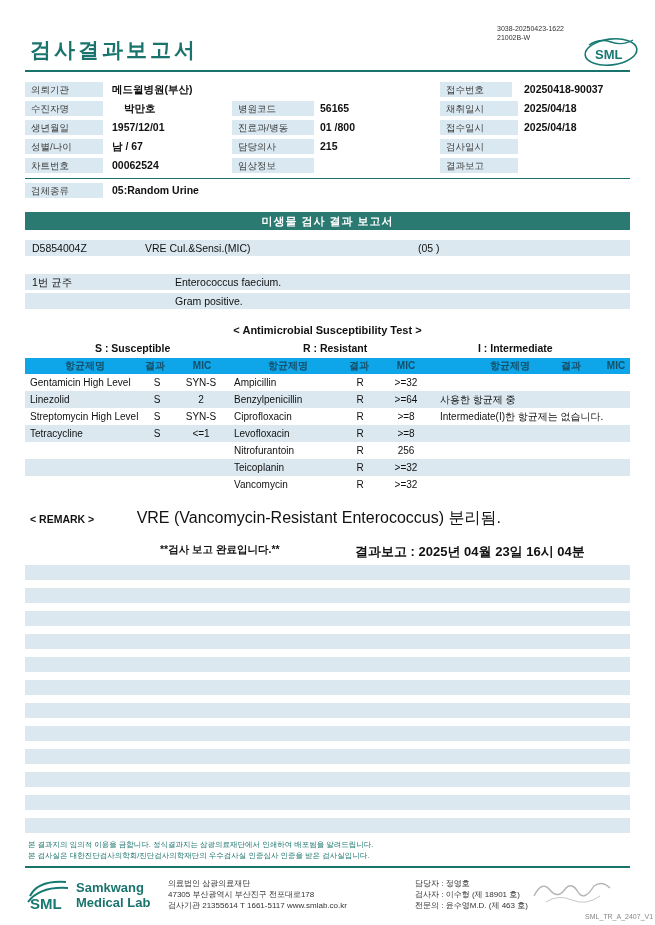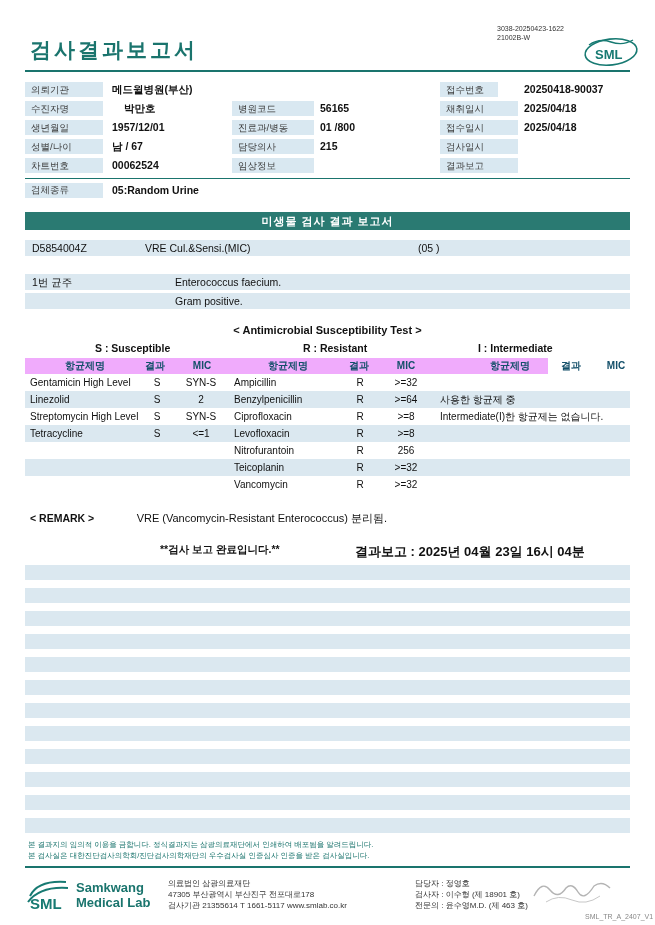--- a/index.html
+++ b/index.html
@@ -19,40 +19,40 @@
   }
   .value-cell{position:absolute;font-size:10.5px;font-weight:bold;color:#111;height:15px;line-height:15px;white-space:nowrap;}
   .band{
     position:absolute;left:25px;width:605px;height:18px;background:#2a7a72;
     color:#ffffff;font-size:11px;font-weight:bold;text-align:center;line-height:18px;letter-spacing:1px;
   }
   .stripe-row{position:absolute;left:25px;width:605px;height:16px;background:#dbe8f0;line-height:16px;font-size:10.5px;}
   .stripe-row span{position:absolute;white-space:nowrap;}
   .ast-title{position:absolute;left:0;width:655px;text-align:center;font-size:11px;font-weight:bold;color:#111;}
   .legend span{position:absolute;font-size:10.5px;font-weight:bold;color:#111;white-space:nowrap;}
-  .ast-head{position:absolute;left:25px;width:523px;height:16px;background:#f0abfc;}
+  .ast-head{position:absolute;left:25px;width:605px;height:16px;background:#0ea5e9;}
   .ast-head span{position:absolute;font-size:10px;font-weight:bold;color:#14506a;text-align:center;line-height:16px;}
   #ast-body{position:absolute;left:0;top:374px;width:655px;}
   .ast-row{position:relative;width:655px;height:17px;}
   .ast-row.stripe{background:linear-gradient(to right, transparent 25px, #dbe8f0 25px, #dbe8f0 630px, transparent 630px);}
   .ast-row .cell{position:absolute;font-size:10px;line-height:17px;color:#111;white-space:nowrap;}
   .c-n1{left:30px;width:112px;}
   .c-r1{left:142px;width:30px;text-align:center;}
   .c-m1{left:176px;width:50px;text-align:center;}
   .c-n2{left:234px;width:110px;}
   .c-r2{left:345px;width:30px;text-align:center;}
   .c-m2{left:380px;width:52px;text-align:center;}
   .c-nt{left:440px;width:195px;}
   .empty-stripe{position:absolute;left:25px;width:605px;height:15px;background:#dbe8f0;}
   .notice{position:absolute;left:28px;font-size:7.5px;color:#1a746d;white-space:nowrap;}
   .foot-small{font-size:8px;color:#333;line-height:11px;white-space:nowrap;}
   .brand{font-size:13px;font-weight:bold;color:#1a746d;line-height:15px;}
   .formcode{position:absolute;font-size:7px;color:#888;}
   .remark-label{font-weight:bold;font-size:10.5px;}
-  .plain{font-size:11px;}
+  .plain{font-size:16px;}
 </style>
 </head>
 <body>
 
 <div class="page">
 
   <div class="abs docnum" style="left:497px;top:24px;">
     <div>3038-20250423-1622</div>
     <div>21002B-W</div>
   </div>
@@ -65,21 +65,21 @@
     </svg>
   </div>
 
   <div class="abs title" style="left:30px;top:36px;">검사결과보고서</div>
   <div class="rule" style="top:70px;"></div>
 
   <div>
 
     <span class="label-cell" style="left:25px;top:82px;width:78px;">의뢰기관</span>
     <span class="value-cell" style="left:112px;top:82px;">메드윌병원(부산)</span>
-    <span class="label-cell" style="left:440px;top:82px;width:58px;">접수번호</span>
+    <span class="label-cell" style="left:440px;top:82px;width:72px;">접수번호</span>
     <span class="value-cell" style="left:524px;top:82px;">20250418-90037</span>
 
     <span class="label-cell" style="left:25px;top:101px;width:78px;">수진자명</span>
     <span class="value-cell" style="left:112px;top:101px;margin-left:12px;">박만호</span>
     <span class="label-cell" style="left:232px;top:101px;width:82px;">병원코드</span>
     <span class="value-cell" style="left:320px;top:101px;">56165</span>
     <span class="label-cell" style="left:440px;top:101px;width:78px;">채취일시</span>
     <span class="value-cell" style="left:524px;top:101px;">2025/04/18</span>
 
     <span class="label-cell" style="left:25px;top:120px;width:78px;">생년월일</span>
@@ -97,21 +97,21 @@
     <span class="value-cell" style="left:524px;top:139px;"></span>
 
     <span class="label-cell" style="left:25px;top:158px;width:78px;">차트번호</span>
     <span class="value-cell" style="left:112px;top:158px;">00062524</span>
     <span class="label-cell" style="left:232px;top:158px;width:82px;">임상정보</span>
     <span class="value-cell" style="left:320px;top:158px;"></span>
     <span class="label-cell" style="left:440px;top:158px;width:78px;">결과보고</span>
     <span class="value-cell" style="left:524px;top:158px;"></span>
 
     <div class="rule-thin" style="top:178px;"></div>
-    <span class="label-cell" style="left:25px;top:183px;width:78px;font-family:Liberation Mono, monospace;">검체종류</span>
+    <span class="label-cell" style="left:25px;top:183px;width:78px;">검체종류</span>
     <span class="value-cell" style="left:112px;top:183px;">05:Random Urine</span>
   </div>
 
   <div class="band" style="top:212px;">미생물 검사 결과 보고서</div>
 
   <div class="stripe-row" style="top:240px;">
     <span style="left:7px;">D5854004Z</span>
     <span style="left:120px;">VRE Cul.&amp;Sensi.(MIC)</span>
     <span style="left:393px;">(05 )</span>
   </div>

